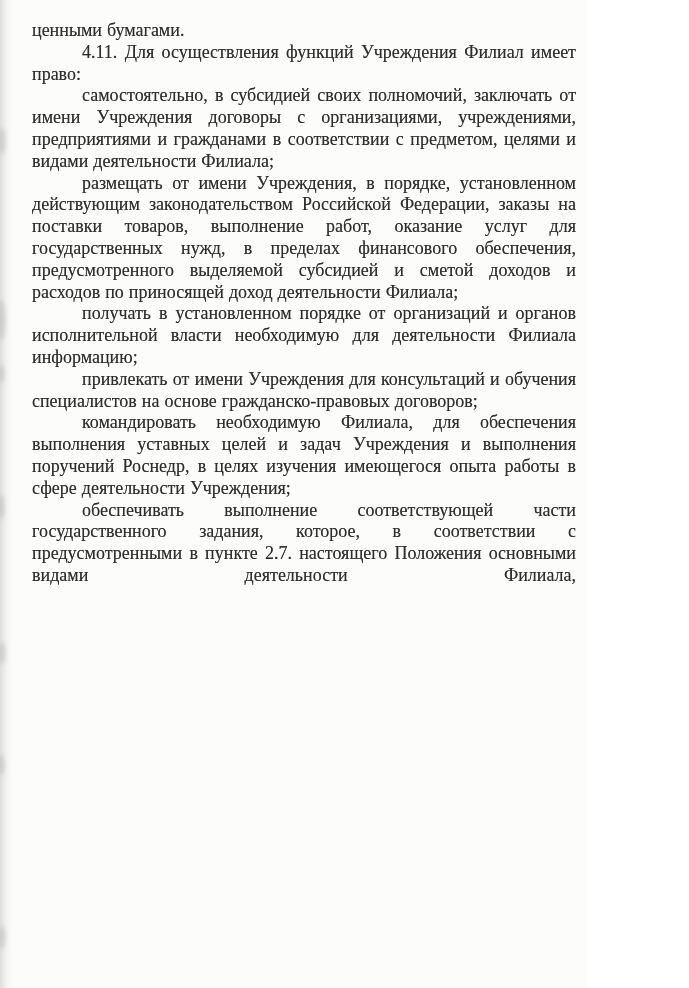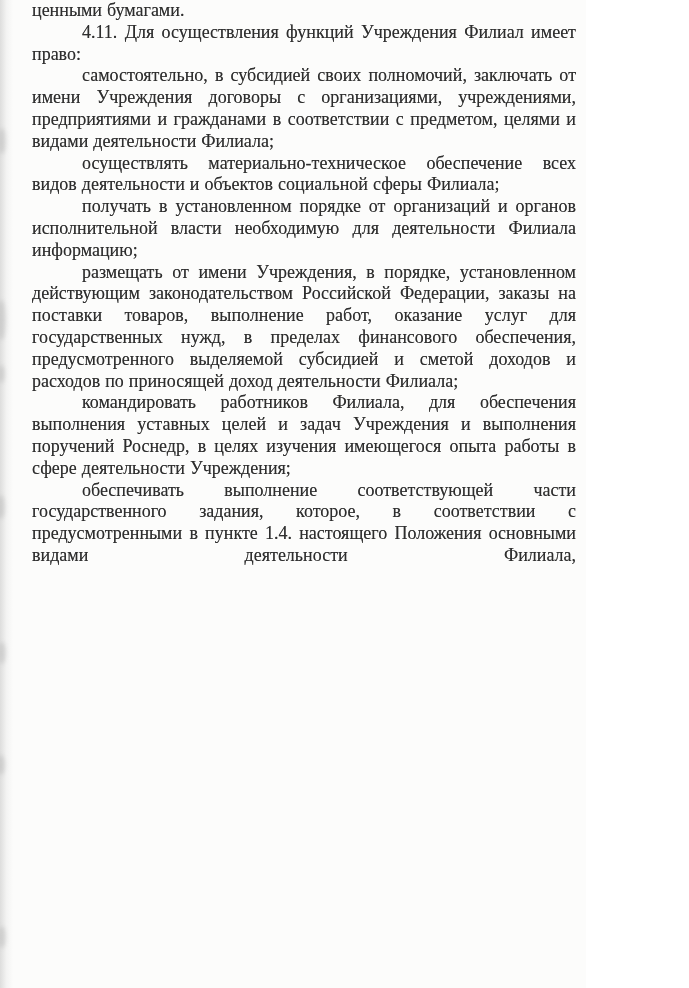--- a/index.html
+++ b/index.html
@@ -8,21 +8,21 @@
     position: relative;
     width: 586px;
     height: 988px;
     overflow: hidden;
     box-sizing: border-box;
     background: var(--page-bg, #fcfcfb);
     color: var(--page-fg, #2e2e2e);
     font-family: "Liberation Serif", "DejaVu Serif", serif;
     font-size: 18px;
     line-height: 21.8px;
-    padding: 0 10px 0 32px;
+    padding: 20px 10px 0 32px;
     text-align: justify;
     text-shadow: 0 0 0.5px rgba(46, 46, 46, 0.55);
     word-spacing: 0.5px;
   }
 
   .page p { margin: 0; }
   .indent { text-indent: 50px; }
   
   .force-justify { text-align-last: justify; }
 
@@ -58,19 +58,19 @@
   <div class="smudge" style="left:-3px; top:300px;  width:9px; height:40px;"></div>
   <div class="smudge" style="left:-2px; top:365px;  width:7px; height:18px;"></div>
   <div class="smudge" style="left:-3px; top:495px;  width:8px; height:24px;"></div>
   <div class="smudge" style="left:-2px; top:642px;  width:8px; height:22px;"></div>
   <div class="smudge" style="left:-3px; top:755px;  width:8px; height:20px;"></div>
   <div class="smudge" style="left:-2px; top:926px;  width:8px; height:22px;"></div>
 
   <p class="no-indent">ценными бумагами.</p>
   <p class="indent">4.11. Для осуществления функций Учреждения Филиал имеет право:</p>
   <p class="indent">самостоятельно, в субсидией своих полномочий, заключать от имени Учреждения договоры с организациями, учреждениями, предприятиями и гражданами в соответствии с предметом, целями и видами деятельности Филиала;</p>
-  <p class="indent">осуществлять материально-техническое обеспечение всех видов деятельности и объектов социальной сферы Филиала;</p>
+  <p class="indent">размещать от имени Учреждения, в порядке, установленном действующим законодательством Российской Федерации, заказы на поставки товаров, выполнение работ, оказание услуг для государственных нужд, в пределах финансового обеспечения, предусмотренного выделяемой субсидией и сметой доходов и расходов по приносящей доход деятельности Филиала;</p>
   <p class="indent">получать в установленном порядке от организаций и органов исполнительной власти необходимую для деятельности Филиала информацию;</p>
-  <p class="indent">размещать от имени Учреждения, в порядке, установленном действующим законодательством Российской Федерации, заказы на поставки товаров, выполнение работ, оказание услуг для государственных нужд, в пределах финансового обеспечения, предусмотренного выделяемой субсидией и сметой доходов и расходов по приносящей доход деятельности Филиала;</p>
-  <p class="indent">командировать работников Филиала, для обеспечения выполнения уставных целей и задач Учреждения и выполнения поручений Роснедр, в целях изучения имеющегося опыта работы в сфере деятельности Учреждения;</p>
-  <p class="indent force-justify">обеспечивать выполнение соответствующей части государственного задания, которое, в соответствии с предусмотренными в пункте 1.4. настоящего Положения основными видами деятельности Филиала,</p>
+  <p class="indent">привлекать от имени Учреждения для консультаций и обучения специалистов на основе гражданско-правовых договоров;</p>
+  <p class="indent">командировать необходимую Филиала, для обеспечения выполнения уставных целей и задач Учреждения и выполнения поручений Роснедр, в целях изучения имеющегося опыта работы в сфере деятельности Учреждения;</p>
+  <p class="indent force-justify">обеспечивать выполнение соответствующей части государственного задания, которое, в соответствии с предусмотренными в пункте 2.7. настоящего Положения основными видами деятельности Филиала,</p>
 
 </div>
 
 </body></html>

